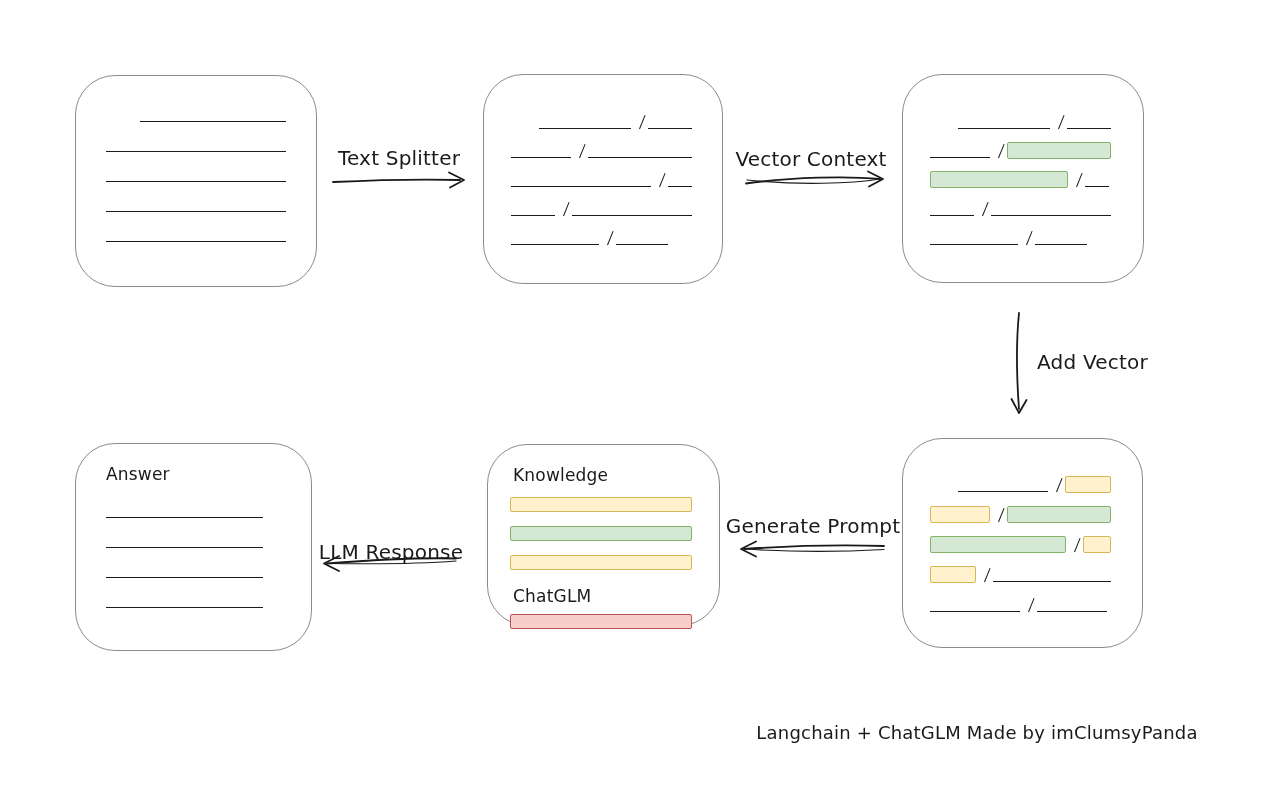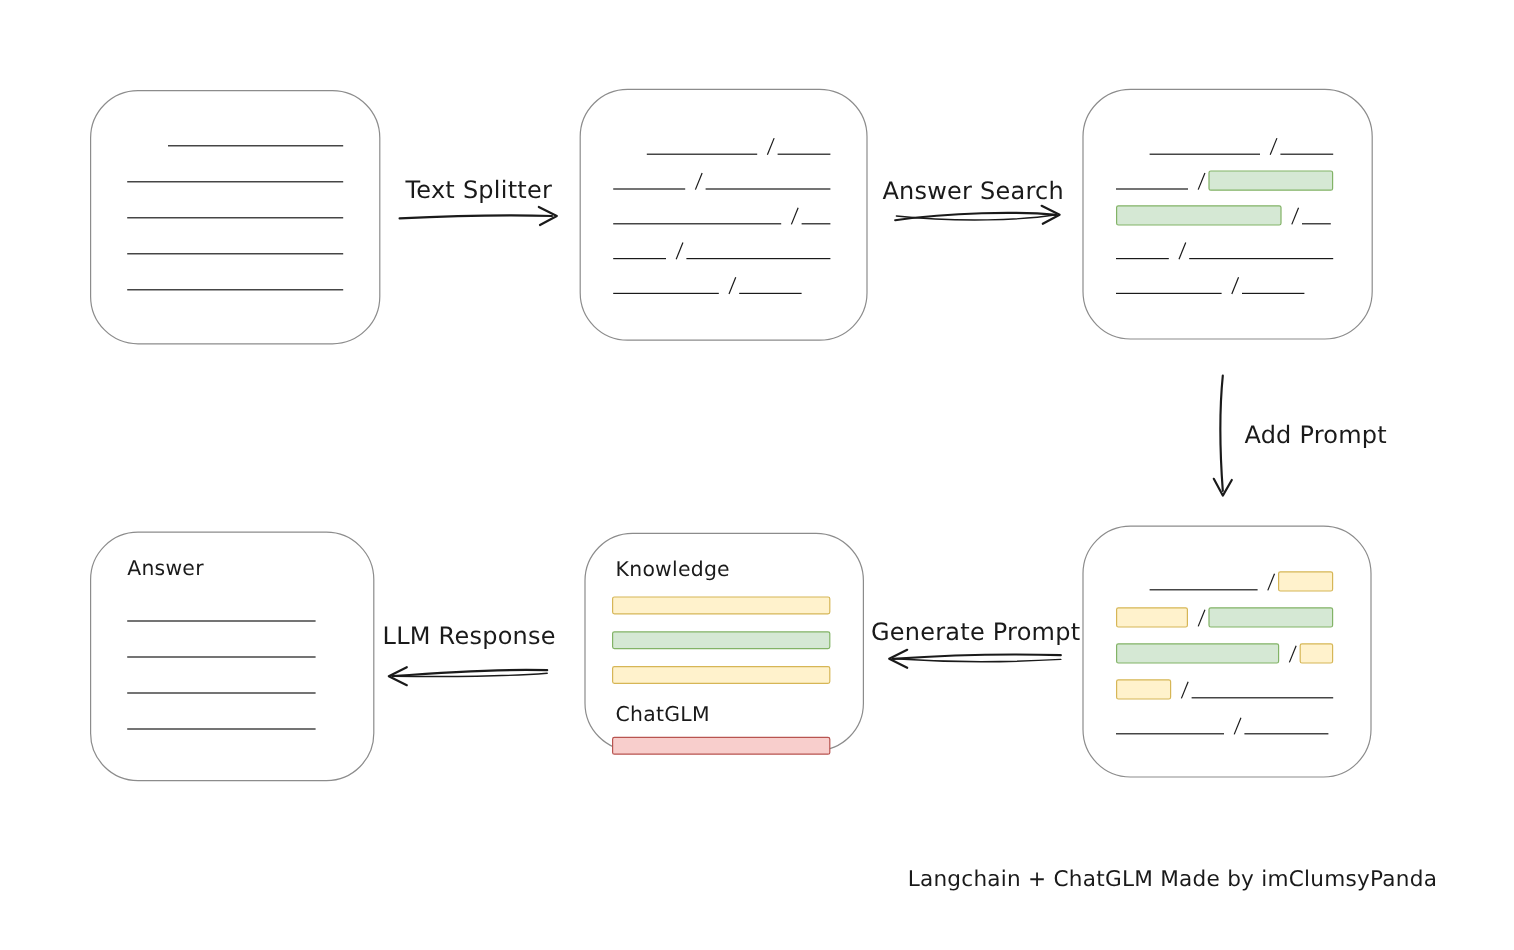--- a/index.html
+++ b/index.html
@@ -241,20 +241,20 @@
         <div class="row">
           <span class="seg-line" style="width: 180px;"></span>
         </div>
         <div class="row">
           <span class="seg-line" style="width: 180px;"></span>
         </div>
       </div>
   </div>
 
   <div class="arrow-label centered" style="left:399px;top:148px;">Text Splitter</div>
-  <div class="arrow-label centered" style="left:811px;top:149px;">Answer Search</div>
-  <div class="arrow-label" style="left:1037px;top:352px;">Add Prompt</div>
+  <div class="arrow-label centered" style="left:811px;top:149px;">Vector Context</div>
+  <div class="arrow-label" style="left:1037px;top:352px;">Add Vector</div>
   <div class="arrow-label centered" style="left:813px;top:516px;">Generate Prompt</div>
-  <div class="arrow-label centered" style="left:391px;top:520px;">LLM Response</div>
+  <div class="arrow-label centered" style="left:391px;top:542px;">LLM Response</div>
 
   <div class="caption" style="left:977px;top:687px;margin-top:35px;">Langchain + ChatGLM Made by imClumsyPanda</div>
 
 </div>
 
 </body></html>

